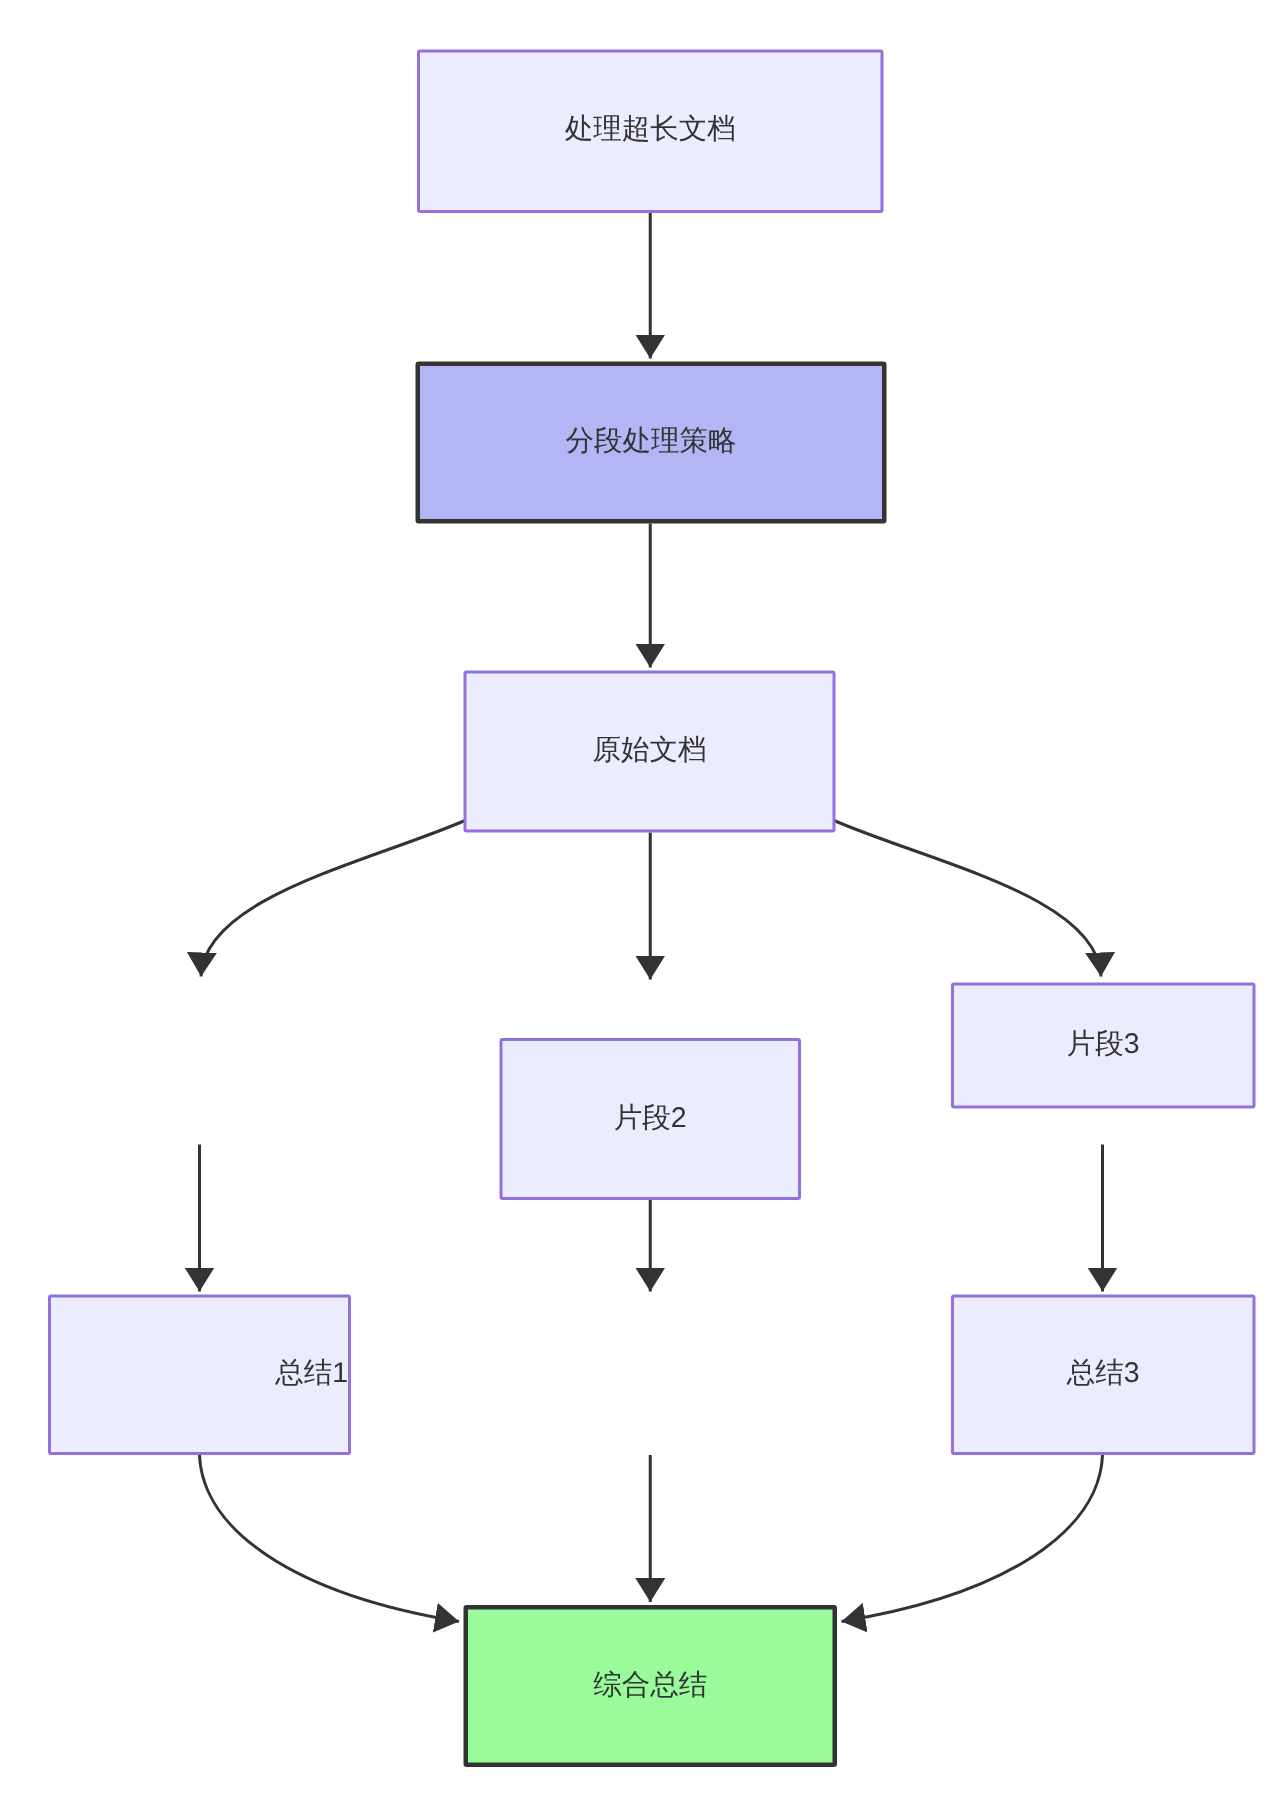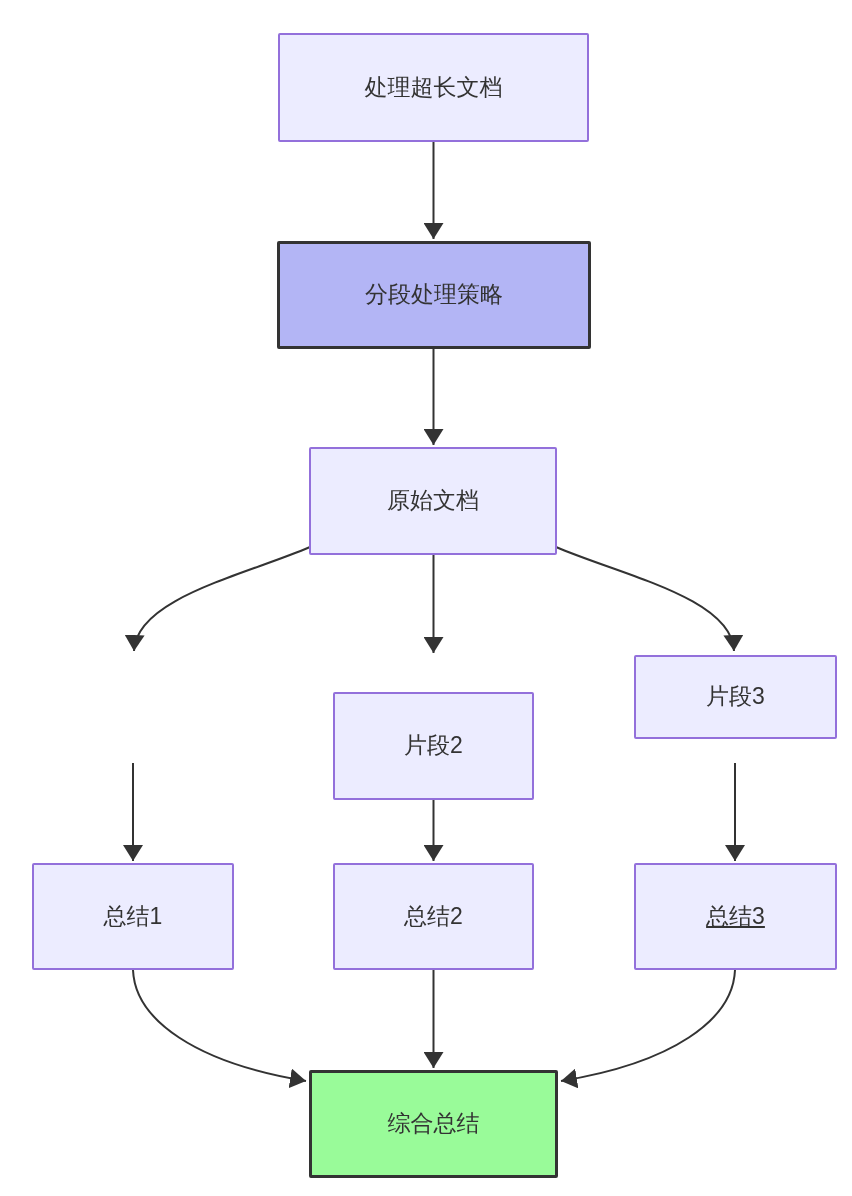--- a/index.html
+++ b/index.html
@@ -29,21 +29,21 @@
     fill: var(--edge, #333333);
     stroke: none;
   }
   .node {
     position: absolute;
     box-sizing: border-box;
     display: flex;
     align-items: center;
     justify-content: center;
     text-align: center;
-    font-size: 23px;
+    font-size: 19px;
     line-height: 1.3;
     color: var(--text, #333333);
     background: var(--node-fill, #ECECFF);
     border: 2px solid var(--node-border, #9370DB);
     border-radius: 2px;
   }
   .node.strategy {
     background: var(--strategy-fill, #B3B5F5);
     border: 3px solid var(--strategy-border, #333333);
   }
@@ -51,23 +51,23 @@
     background: var(--result-fill, #99FB99);
     border: 3px solid var(--result-border, #333333);
   }
   
   #n-a  { left: 278px; top: 33px;   width: 311px; height: 109px; }
   #n-b  { left: 277px; top: 241px;  width: 314px; height: 108px; }
   #n-c  { left: 309px; top: 447px;  width: 248px; height: 108px; }
   #n-d1 { left: 32px;  top: 655px;  width: 202px; height: 108px; }
   #n-d2 { left: 333px; top: 692px;  width: 201px; height: 108px; }
   #n-d3 { left: 634px; top: 655px;  width: 203px; height: 84px; }
-  #n-e1 { left: 32px;  top: 863px;  width: 202px; height: 107px; }
+  #n-e1 { left: 32px;  top: 863px;  width: 202px; height: 107px; justify-content: flex-end; }
   #n-e2 { left: 333px; top: 863px;  width: 201px; height: 107px; }
-  #n-e3 { left: 634px; top: 863px;  width: 203px; height: 107px; text-decoration: underline; }
+  #n-e3 { left: 634px; top: 863px;  width: 203px; height: 107px; }
   #n-f  { left: 309px; top: 1070px; width: 249px; height: 108px; }
 </style>
 </head>
 <body>
 
 <div class="stage">
 
   <svg class="edges" viewBox="0 0 852 1196" xmlns="http://www.w3.org/2000/svg">
     <defs>
       <marker id="arrow" viewBox="0 0 8 10" refX="8" refY="5" markerWidth="8" markerHeight="10" markerUnits="strokeWidth" orient="auto">
@@ -105,23 +105,20 @@
   </div>
 
   <div class="node" id="n-d3">
     <span>片段3</span>
   </div>
 
   <div class="node" id="n-e1">
     <span>总结1</span>
   </div>
 
-  <div class="node" id="n-e2">
-    <span>总结2</span>
-  </div>
 
   <div class="node" id="n-e3">
     <span>总结3</span>
   </div>
 
   <div class="node result" id="n-f">
     <span>综合总结</span>
   </div>
 
 </div>

